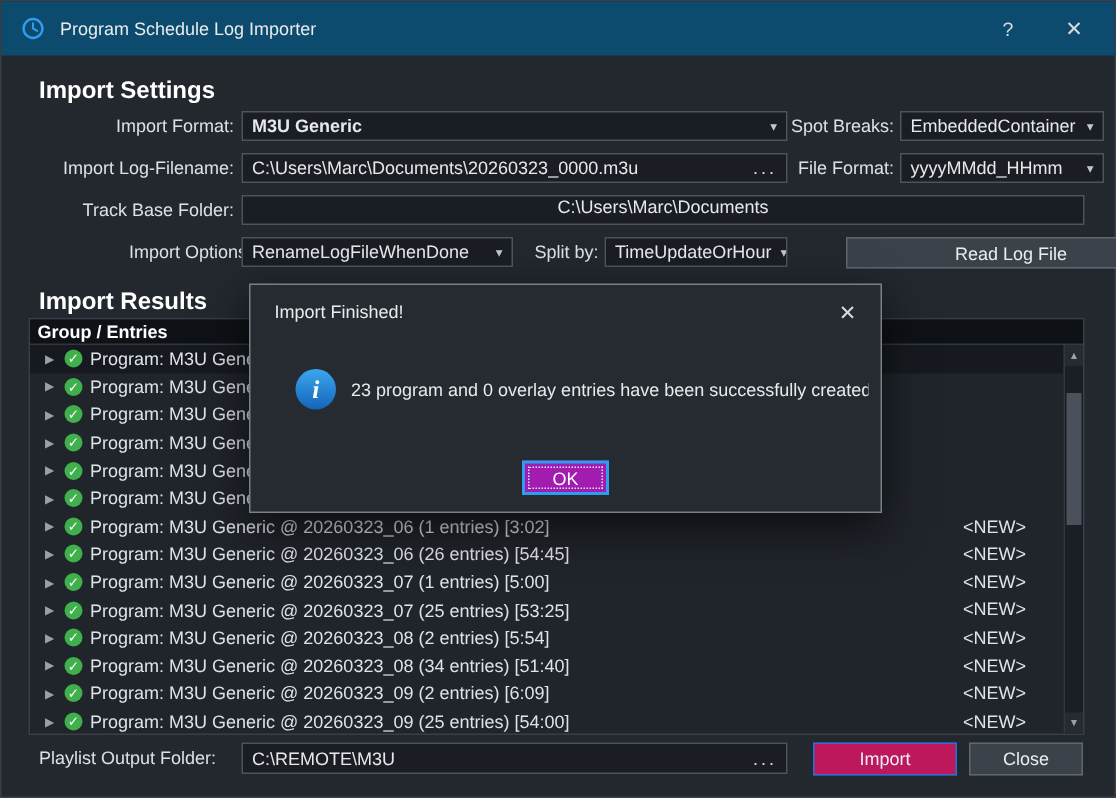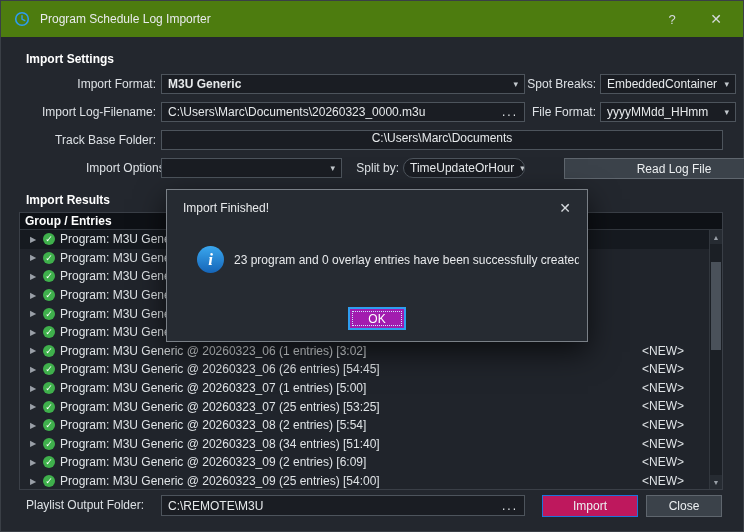--- a/index.html
+++ b/index.html
@@ -1,27 +1,27 @@
 <!DOCTYPE html>
 <html><head>
 <meta charset="utf-8">
 <style>
   * { margin:0; padding:0; box-sizing:border-box; }
   html,body { width:744px; height:532px; background:#0c0e11; font-family:"Liberation Sans",sans-serif; font-size:12px; color:#e8eaec; overflow:hidden; }
   .window { position:absolute; left:0; top:0; width:744px; height:532px; background:#23272e; border:1px solid #3a3f46; }
 
   
-  .titlebar { position:absolute; left:0; top:0; width:100%; height:36px; background:#4d7c0f; display:flex; align-items:center; padding:0 12px; }
+  .titlebar { position:absolute; left:0; top:0; width:100%; height:36px; background:#0c4a6e; display:flex; align-items:center; padding:0 12px; }
   .appicon { width:18px; height:18px; margin-right:9px; display:flex; align-items:center; justify-content:center; }
   .win-title { color:#e9ebed; font-size:12px; }
   .tb-spacer { flex:1; }
   .tb-btn { width:30px; height:26px; display:flex; align-items:center; justify-content:center; color:#d6dade; cursor:default; font-size:13px; }
   .tb-btn.closex { font-size:14px; margin-left:14px; }
 
-  .sec { position:absolute; font-weight:bold; color:#ffffff; font-size:12px; }
+  .sec { position:absolute; font-weight:bold; color:#ffffff; font-size:16px; }
 
   .lbl { position:absolute; height:20px; line-height:20px; text-align:right; color:#dde1e5; }
 
   .field, .combo { position:absolute; height:20px; background:#1a1d23; border:1px solid #4d545c; display:flex; align-items:center; padding:0 6px; color:#e6e9eb; white-space:nowrap; overflow:hidden; }
   .combo .caret { margin-left:auto; font-size:9px; color:#c3c8cd; padding-left:6px; }
   .dots { margin-left:auto; letter-spacing:2px; color:#e2e6e9; padding-left:6px; cursor:default; }
   .bold-val { font-weight:bold; }
 
   .btn { position:absolute; height:21px; background:#3b424a; border:1px solid #5f666e; color:#eceff1; display:flex; align-items:center; justify-content:center; cursor:default; }
   .btn.primary { background:#be185d; border:1px solid #1e74da; }
@@ -95,24 +95,25 @@
   </div>
 
   <div class="lbl" style="left:20px; top:129px; width:135px;">Track Base Folder:</div>
   <div class="field" style="left:160px; top:129px; width:562px;flex-direction:column;">
     <span>C:\Users\Marc\Documents</span>
     <span class="dots">...</span>
   </div>
 
   <div class="lbl" style="left:32px; top:157px; width:135px;">Import Options:</div>
   <div class="combo" style="left:160px; top:157px; width:181px;">
+    <span>RenameLogFileWhenDone</span>
     <span class="caret">▾</span>
   </div>
   <div class="lbl" style="left:346px; top:157px; width:52px;">Split by:</div>
-  <div class="combo" style="left:402px; top:157px; width:122px;border-radius:10px;">
+  <div class="combo" style="left:402px; top:157px; width:122px;">
     <span>TimeUpdateOrHour</span>
     <span class="caret">▾</span>
   </div>
   <div class="btn" style="left:552px; top:157px; width:220px;margin-left:11px;">Read Log File</div>
 
   <div class="sec" style="left:25px; top:192px;">Import Results</div>
 
   <div class="list">
     <div class="list-header">Group / Entries</div>
     <div class="rows">

